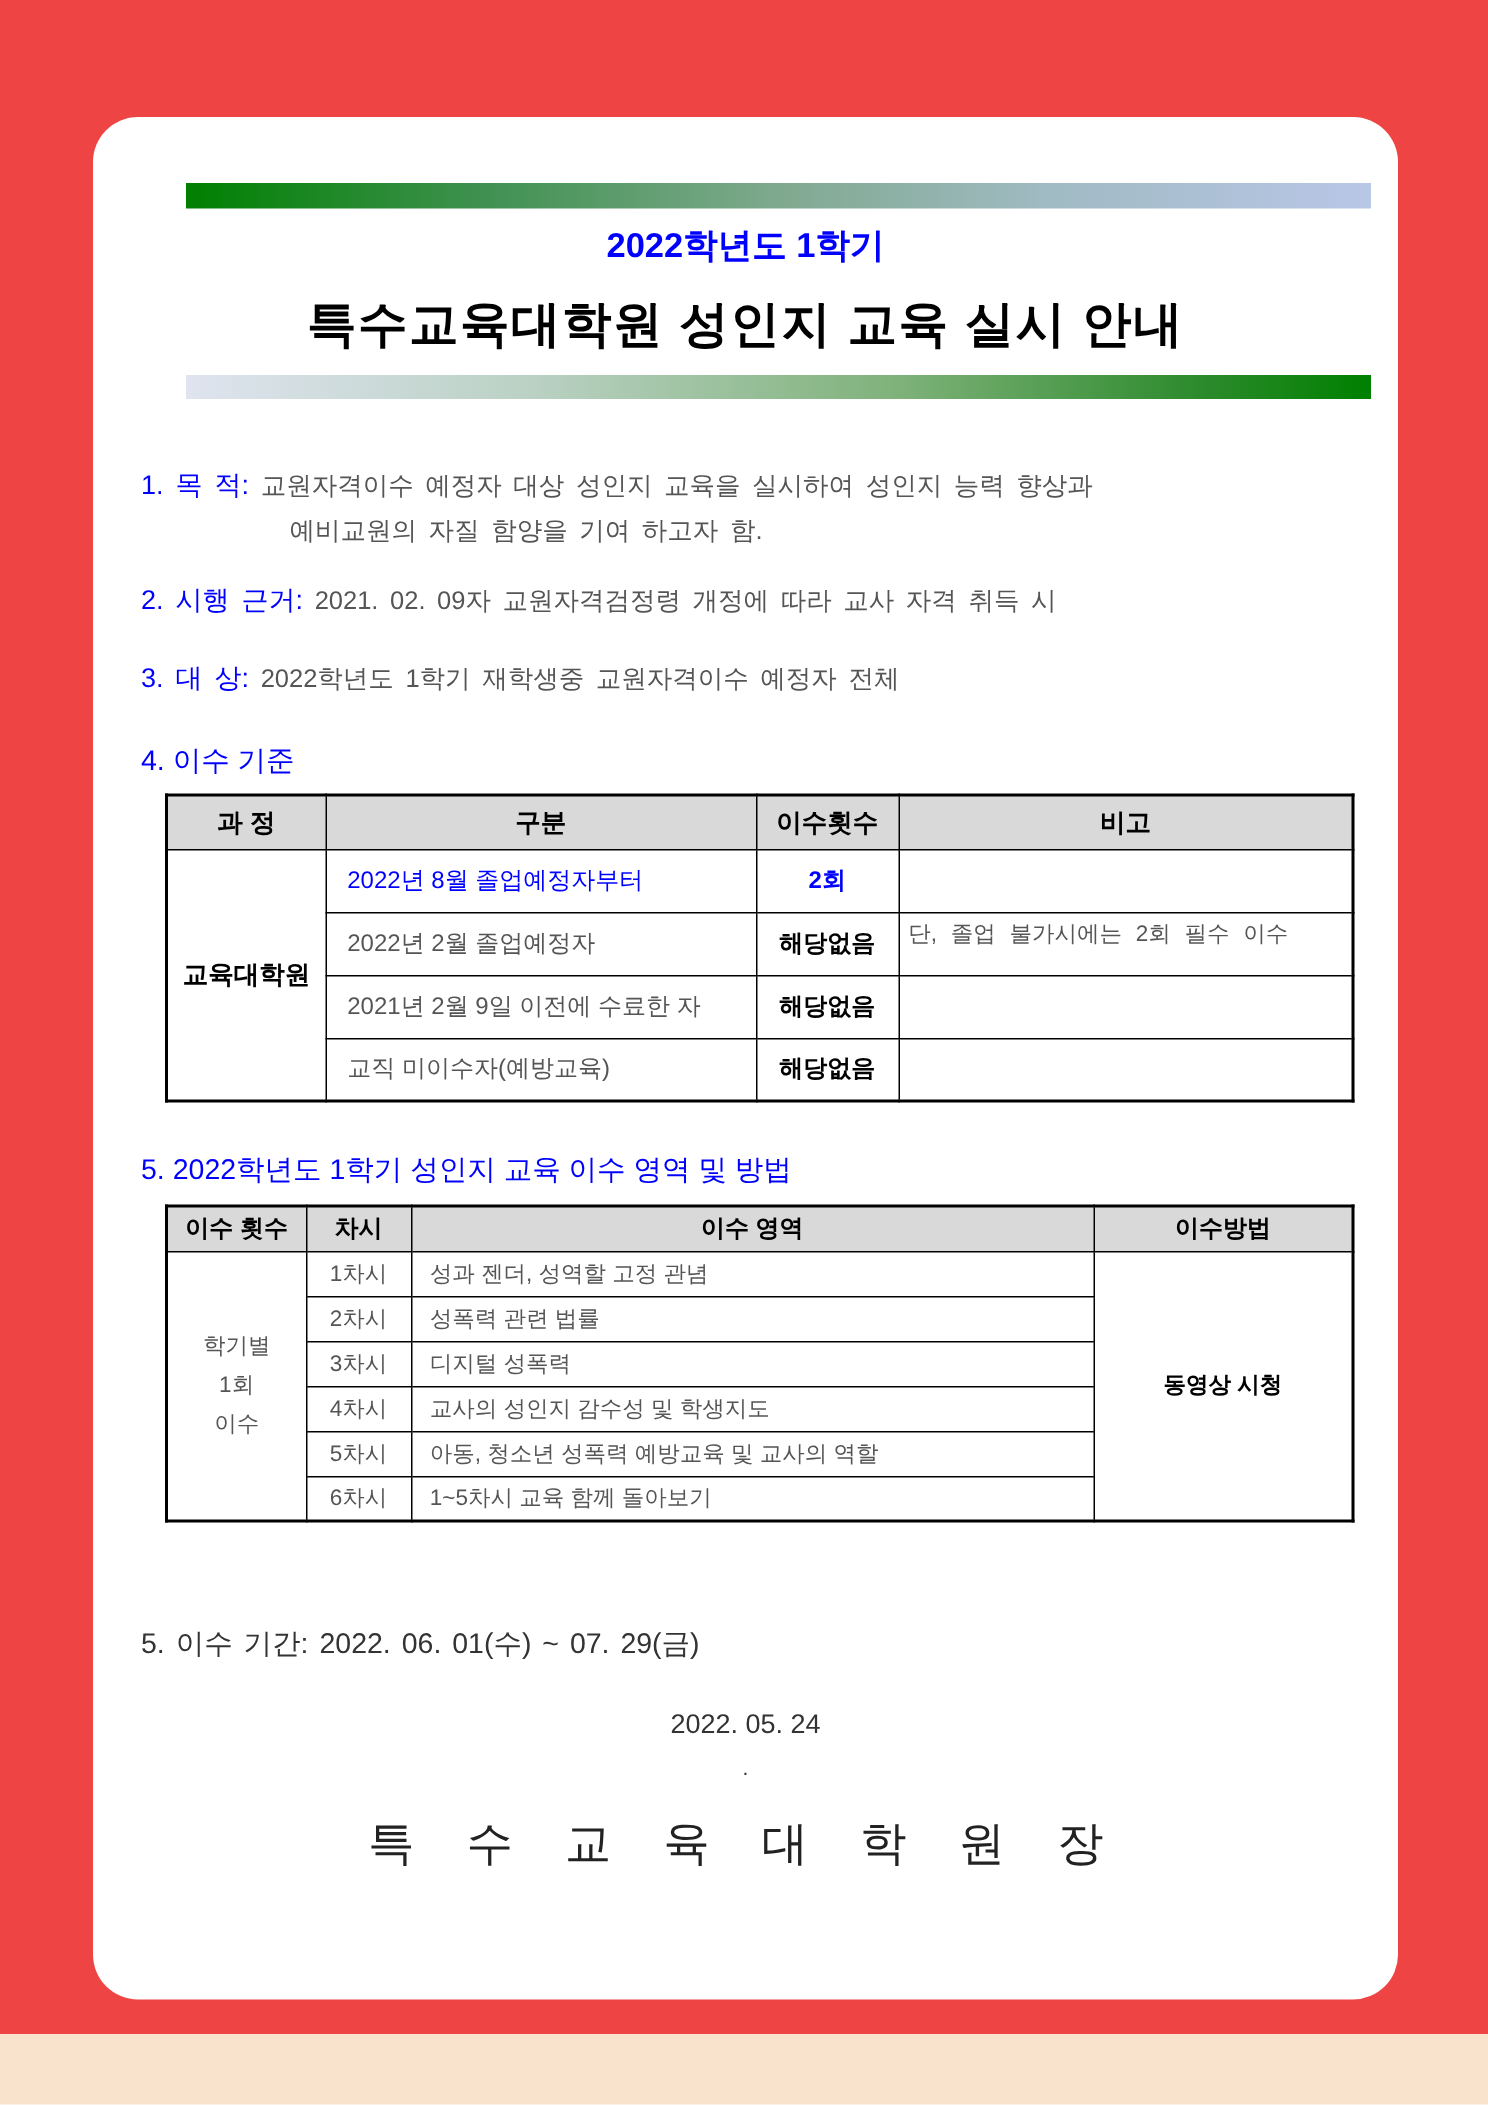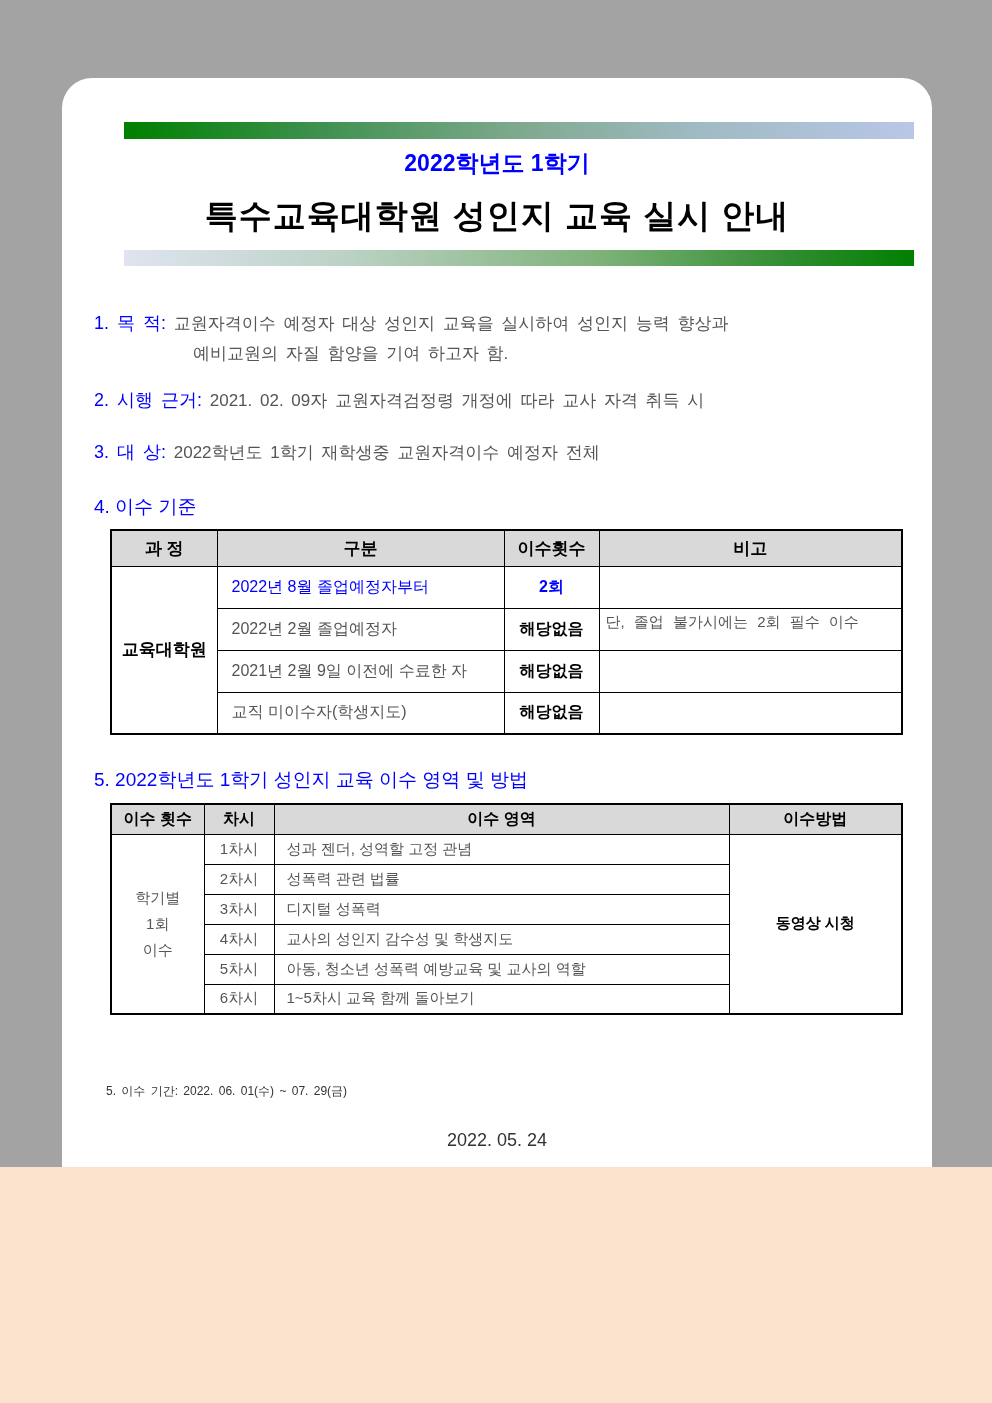--- a/index.html
+++ b/index.html
@@ -3,22 +3,22 @@
 <meta charset="utf-8">
 <style>
   * { margin:0; padding:0; box-sizing:border-box; }
   html,body { width:992px; }
   body {
     font-family: "Liberation Sans", "DejaVu Sans", sans-serif;
     background:#fae3cd;
   }
   .page {
     position:relative;
-    width:992px; height:1167px;
-    background:#a3a3a3;
+    width:992px; height:1356px;
+    background:#ef4444;
     overflow:hidden;
   }
   .card {
     position:absolute;
     left:62px; top:78px;
     width:870px; height:1255px;
     background:#ffffff;
     border-radius:30px;
   }
   
@@ -80,21 +80,21 @@
   .t2 th { height:30px; font-size:16px; }
   .t2 td { height:30px; }
   .t2 .count-cell {
     text-align:center; white-space:pre-line; line-height:26px; padding:0;
   }
   .t2 .sess { text-align:center; padding:0; }
   .t2 .area { text-align:left; padding-left:12px; }
   .t2 .method-cell { text-align:center; font-weight:bold; color:#000000; padding:0; }
   
   .footer { margin-top:68px; color:#333333; }
-  .f-period { margin-left:44px; font-size:12px; word-spacing:2px; }
+  .f-period { margin-left:32px; font-size:19px; word-spacing:2px; }
   .f-attach { margin-left:32px; margin-top:34px; font-size:18px; word-spacing:2px; }
   .f-date { margin-top:30px; text-align:center; font-size:18px; }
   .f-dot { margin-top:10px; text-align:center; font-size:14px; }
   .f-sign {
     margin-top:22px; text-align:center;
     font-size:31px; letter-spacing:13px; color:#222222;
   }
 </style>
 </head>
 <body>
@@ -157,21 +157,21 @@
         <td class="cat">2022년 2월 졸업예정자</td>
         <td class="cnt">해당없음</td>
         <td class="note">단, 졸업 불가시에는 2회 필수 이수</td>
       </tr>
       <tr>
         <td class="cat">2021년 2월 9일 이전에 수료한 자</td>
         <td class="cnt">해당없음</td>
         <td class="note"></td>
       </tr>
       <tr>
-        <td class="cat" style="height:38px;">교직 미이수자(학생지도)</td>
+        <td class="cat" style="height:38px;">교직 미이수자(예방교육)</td>
         <td class="cnt">해당없음</td>
         <td class="note"></td>
       </tr>
     </tbody>
       </table>
 
     <div class="sec-heading" style="margin-top:32px;">5. 2022학년도 1학기 성인지 교육 이수 영역 및 방법</div>
 
     <table class="t2">
       <colgroup>

